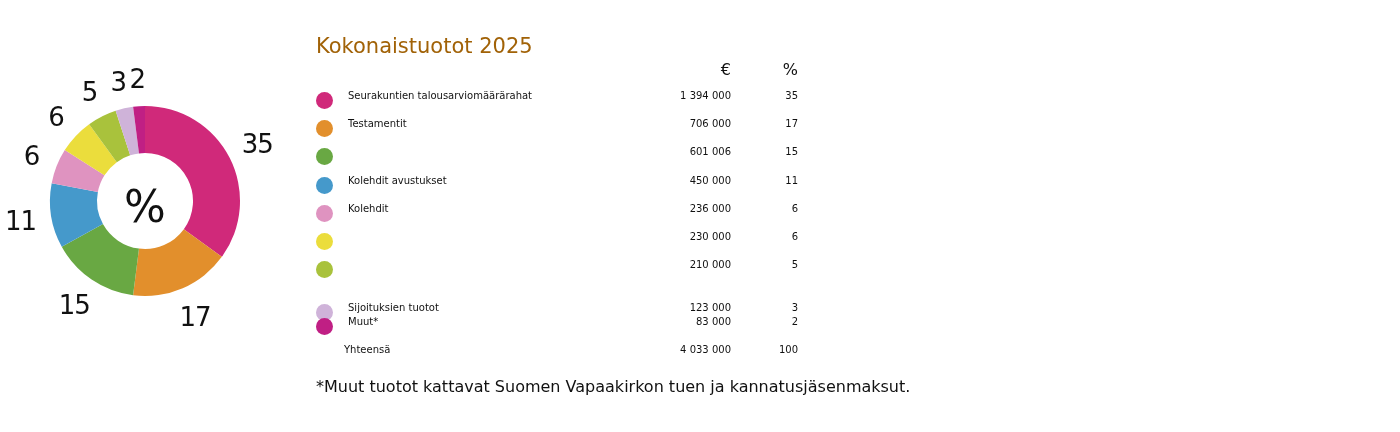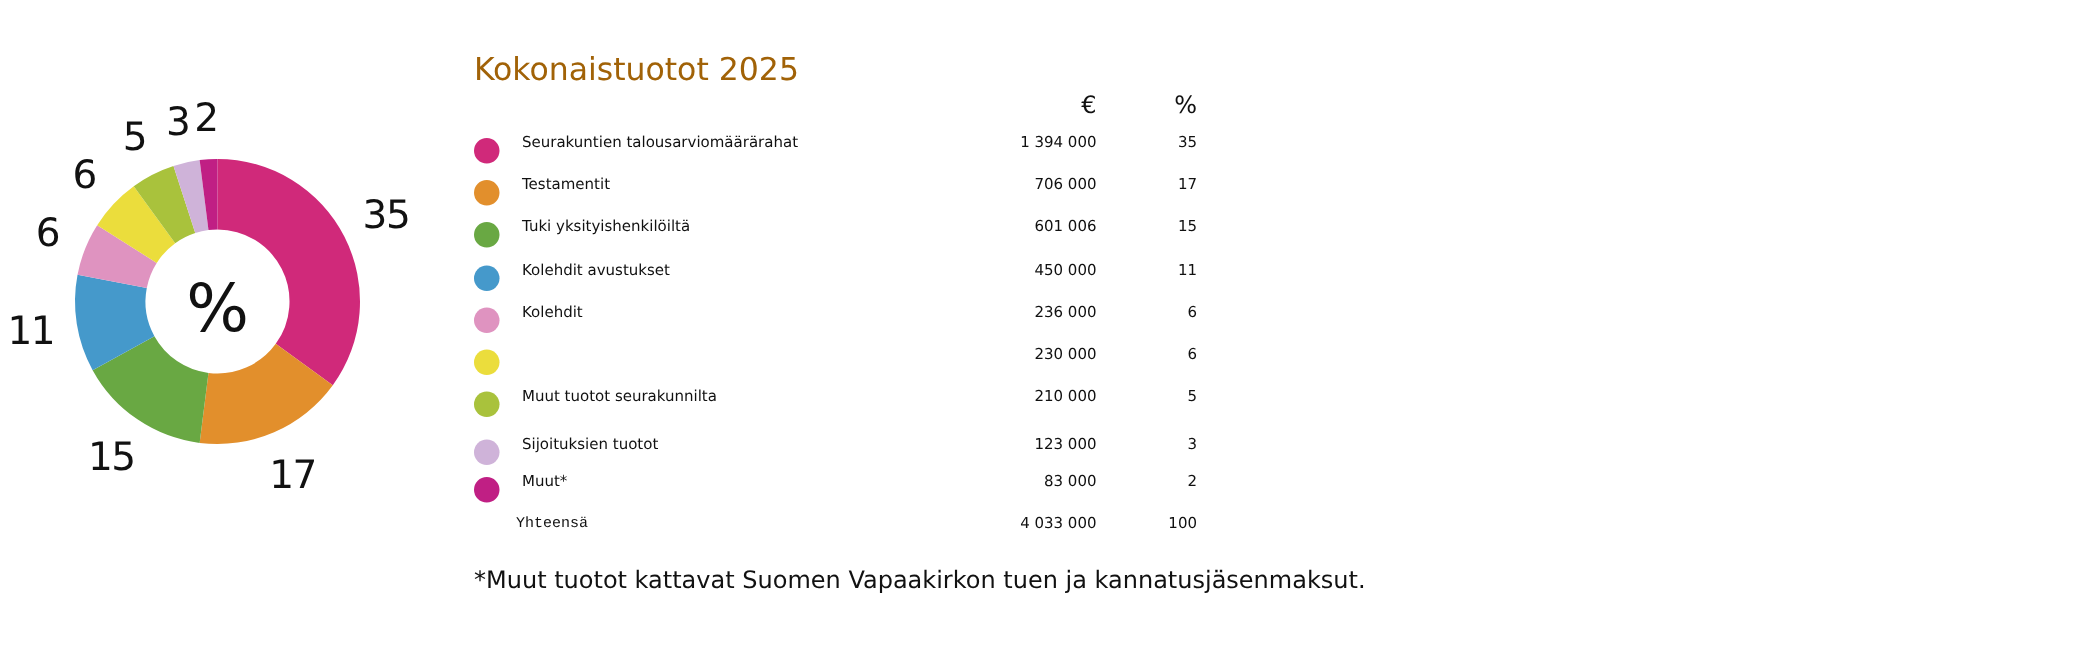--- a/index.html
+++ b/index.html
@@ -61,21 +61,20 @@
         <span class="pct">35</span>
       </div>
       <div class="row" style="top: 56.2px;">
         <span class="dot" style="background:#e28f2c"></span>
         <span class="lbl">Testamentit</span>
         <span class="eur">706 000</span>
         <span class="pct">17</span>
       </div>
       <div class="row" style="top: 84.4px;">
         <span class="dot" style="background:#69a843"></span>
-        <span class="lbl">Tuki yksityishenkilöiltä</span>
         <span class="eur">601 006</span>
         <span class="pct">15</span>
       </div>
       <div class="row" style="top: 112.6px;">
         <span class="dot" style="background:#4599cb"></span>
         <span class="lbl">Kolehdit avustukset</span>
         <span class="eur">450 000</span>
         <span class="pct">11</span>
       </div>
       <div class="row" style="top: 140.8px;">
@@ -84,37 +83,36 @@
         <span class="eur">236 000</span>
         <span class="pct">6</span>
       </div>
       <div class="row" style="top: 169px;">
         <span class="dot" style="background:#ebdd3c"></span>
         <span class="eur">230 000</span>
         <span class="pct">6</span>
       </div>
       <div class="row" style="top: 197.2px;">
         <span class="dot" style="background:#a9c23c"></span>
-        <span class="lbl">Muut tuotot seurakunnilta</span>
         <span class="eur">210 000</span>
         <span class="pct">5</span>
       </div>
-      <div class="row" style="top: 229px;">
+      <div class="row" style="top: 240px;">
         <span class="dot" style="background:#cfb3d9"></span>
         <span class="lbl">Sijoituksien tuotot</span>
         <span class="eur">123 000</span>
         <span class="pct">3</span>
       </div>
       <div class="row" style="top: 253.6px;">
         <span class="dot" style="background:#c01f84"></span>
         <span class="lbl">Muut*</span>
         <span class="eur">83 000</span>
         <span class="pct">2</span>
       </div>
     </div>
   <div class="row" style="top:282px;">
-    <span class="lbl" style="left:28px;font-family:Liberation Mono, monospace;">Yhteensä</span>
+    <span class="lbl" style="left:28px;">Yhteensä</span>
     <span class="eur">4 033 000</span>
     <span class="pct">100</span>
   </div>
 </div>
 
 <div id="footnote">*Muut tuotot kattavat Suomen Vapaakirkon tuen ja kannatusjäsenmaksut.</div>
 
 </body></html>

